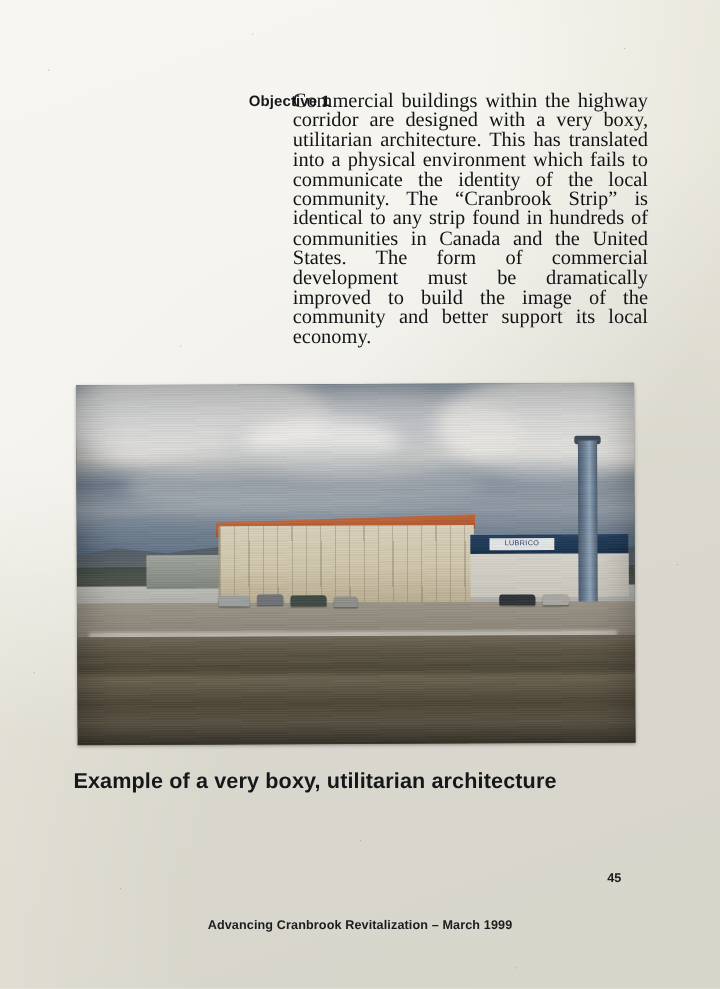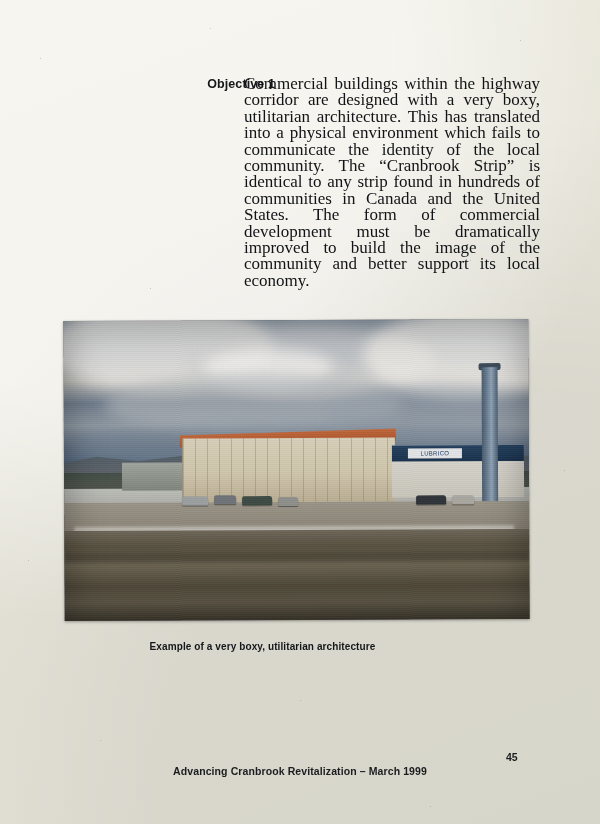--- a/index.html
+++ b/index.html
@@ -290,42 +290,42 @@
 
   
   .caption {
     position: absolute;
     left: 0;
     top: 641px;
     width: 525px;
     text-align: center;
     font-family: "Liberation Sans", sans-serif;
     font-weight: bold;
-    font-size: 10px;
+    font-size: 18px;
     color: #15171a;
     letter-spacing: 0.1px;
   }
 
   
   .footer-text {
     position: absolute;
     left: 0;
     top: 765px;
     width: 600px;
     text-align: center;
     font-family: "Liberation Sans", sans-serif;
     font-weight: bold;
     font-size: 10.5px;
     color: #1a1c1f;
     letter-spacing: 0.1px;
   }
   .page-number {
     position: absolute;
     left: 506px;
-    top: 751px;
+    top: 726px;
     width: 40px;
     text-align: left;
     font-family: "Liberation Sans", sans-serif;
     font-weight: bold;
     font-size: 10.5px;
     color: #1a1c1f;
   }
 </style>
 </head>
 <body>

